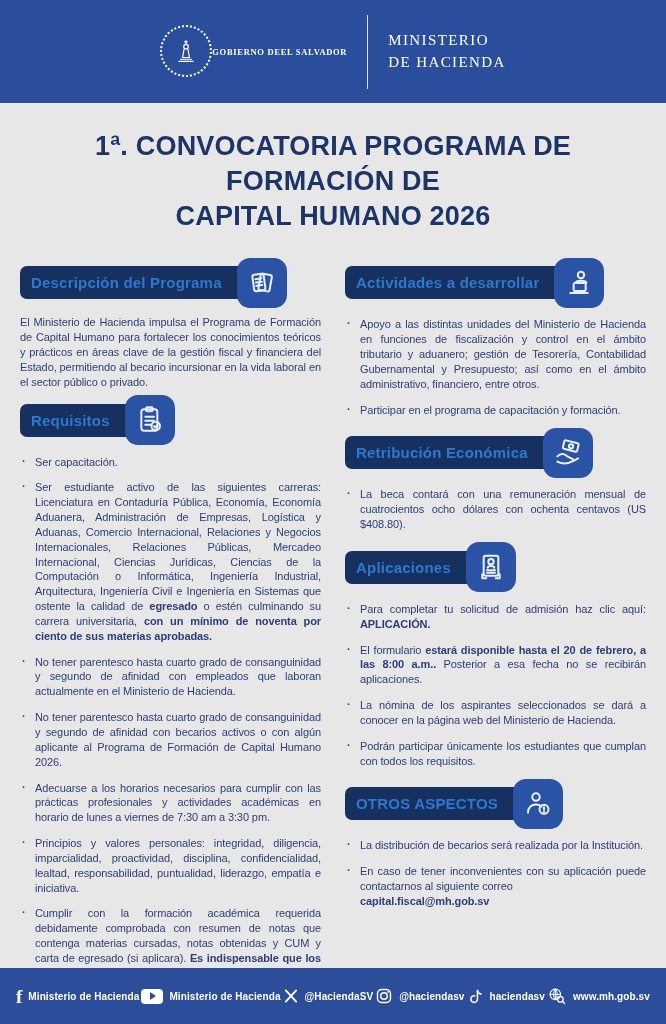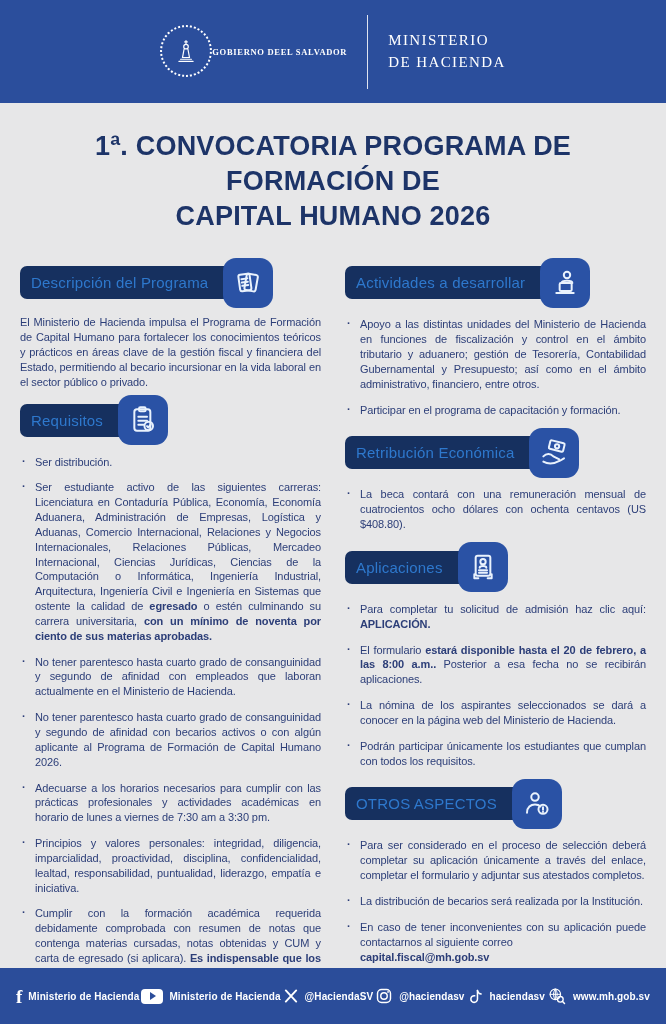--- a/index.html
+++ b/index.html
@@ -39,21 +39,21 @@
   }
 
   
   .content{flex:1;display:flex;gap:24px;padding:8px 20px 0;overflow:hidden;}
   .col{flex:1;min-width:0;}
   .section{margin-bottom:6px;}
 
   .sec-head{position:relative;display:inline-block;margin:8px 0 16px;}
   .sec-bar{
     background:#16305f;border-radius:7px;padding:8px 38px 8px 11px;
-    font-weight:400;font-size:15px;color:#2e78cd;letter-spacing:.2px;white-space:nowrap;
+    font-weight:700;font-size:15px;color:#2e78cd;letter-spacing:.2px;white-space:nowrap;
   }
   .sec-badge{
     position:absolute;right:-27px;top:50%;transform:translateY(-50%);
     width:50px;height:50px;background:#2a52a5;border-radius:13px;
     display:flex;align-items:center;justify-content:center;
   }
   .sec-badge svg{stroke:#e9f2fd;fill:none;stroke-width:1.5;stroke-linecap:round;stroke-linejoin:round;}
 
   .body-text{
     font-size:11px;color:#2c3e78;line-height:1.35;letter-spacing:-0.1px;
@@ -153,21 +153,21 @@
               <rect x="9" y="2.5" width="5" height="3" rx="1"></rect>
               <line x1="8.5" y1="9.5" x2="15" y2="9.5"></line>
               <line x1="8.5" y1="12.5" x2="15" y2="12.5"></line>
               <line x1="8.5" y1="15.5" x2="12.5" y2="15.5"></line>
               <circle cx="16.3" cy="16.5" r="3.2"></circle>
               <path d="M15 16.6 l1 1 l1.8 -2.1"></path>
             </svg>
           </div>
         </div>
         <ul class="bullets">
-            <li><span>Ser distribución.</span></li>
+            <li><span>Ser capacitación.</span></li>
             <li><span>Ser estudiante activo de las siguientes carreras: Licenciatura en Contaduría Pública, Economía, Economía Aduanera, Administración de Empresas, Logística y Aduanas, Comercio Internacional, Relaciones y Negocios Internacionales, Relaciones Públicas, Mercadeo Internacional, Ciencias Jurídicas, Ciencias de la Computación o Informática, Ingeniería Industrial, Arquitectura, Ingeniería Civil e Ingeniería en Sistemas que ostente la calidad de </span><b>egresado</b><span> o estén culminando su carrera universitaria, </span><b>con un mínimo de noventa por ciento de sus materias aprobadas.</b></li>
             <li><span>No tener parentesco hasta cuarto grado de consanguinidad y segundo de afinidad con empleados que laboran actualmente en el Ministerio de Hacienda.</span></li>
             <li><span>No tener parentesco hasta cuarto grado de consanguinidad y segundo de afinidad con becarios activos o con algún aplicante al Programa de Formación de Capital Humano 2026.</span></li>
             <li><span>Adecuarse a los horarios necesarios para cumplir con las prácticas profesionales y actividades académicas en horario de lunes a viernes de 7:30 am a 3:30 pm.</span></li>
             <li><span>Principios y valores personales: integridad, diligencia, imparcialidad, proactividad, disciplina, confidencialidad, lealtad, responsabilidad, puntualidad, liderazgo, empatía e iniciativa.</span></li>
             <li><span>Cumplir con la formación académica requerida debidamente comprobada con resumen de notas que contenga materias cursadas, notas obtenidas y CUM y carta de egresado (si aplicara). </span><b>Es indispensable que los documentos presentados sean originales.</b></li>
             <li><span>No haber participado con anterioridad en el Programa de Formación de Capital Humano.</span></li>
           </ul>
       </div>
 
@@ -242,21 +242,20 @@
             <svg width="32" height="32" viewBox="0 0 24 24">
               <circle cx="10.5" cy="6.8" r="2.8"></circle>
               <path d="M4.5 18.5 c0 -4.2 2.8 -6.2 6 -6.2 c1.6 0 3.1 0.5 4.1 1.6"></path>
               <circle cx="16.5" cy="16" r="3.4"></circle>
               <line x1="16.5" y1="14.4" x2="16.5" y2="16.4"></line>
               <line x1="16.5" y1="17.9" x2="16.5" y2="18"></line>
             </svg>
           </div>
         </div>
         <ul class="bullets">
-            <li><span>Para ser considerado en el proceso de selección deberá completar su aplicación únicamente a través del enlace, completar el formulario y adjuntar sus atestados completos.</span></li>
             <li><span>La distribución de becarios será realizada por la Institución.</span></li>
             <li><span>En caso de tener inconvenientes con su aplicación puede contactarnos al siguiente correo</span><br><b>capital.fiscal@mh.gob.sv</b></li>
           </ul>
       </div>
 
     </div>
   </div>
 
   <div class="footer">
     <div class="f-item">

